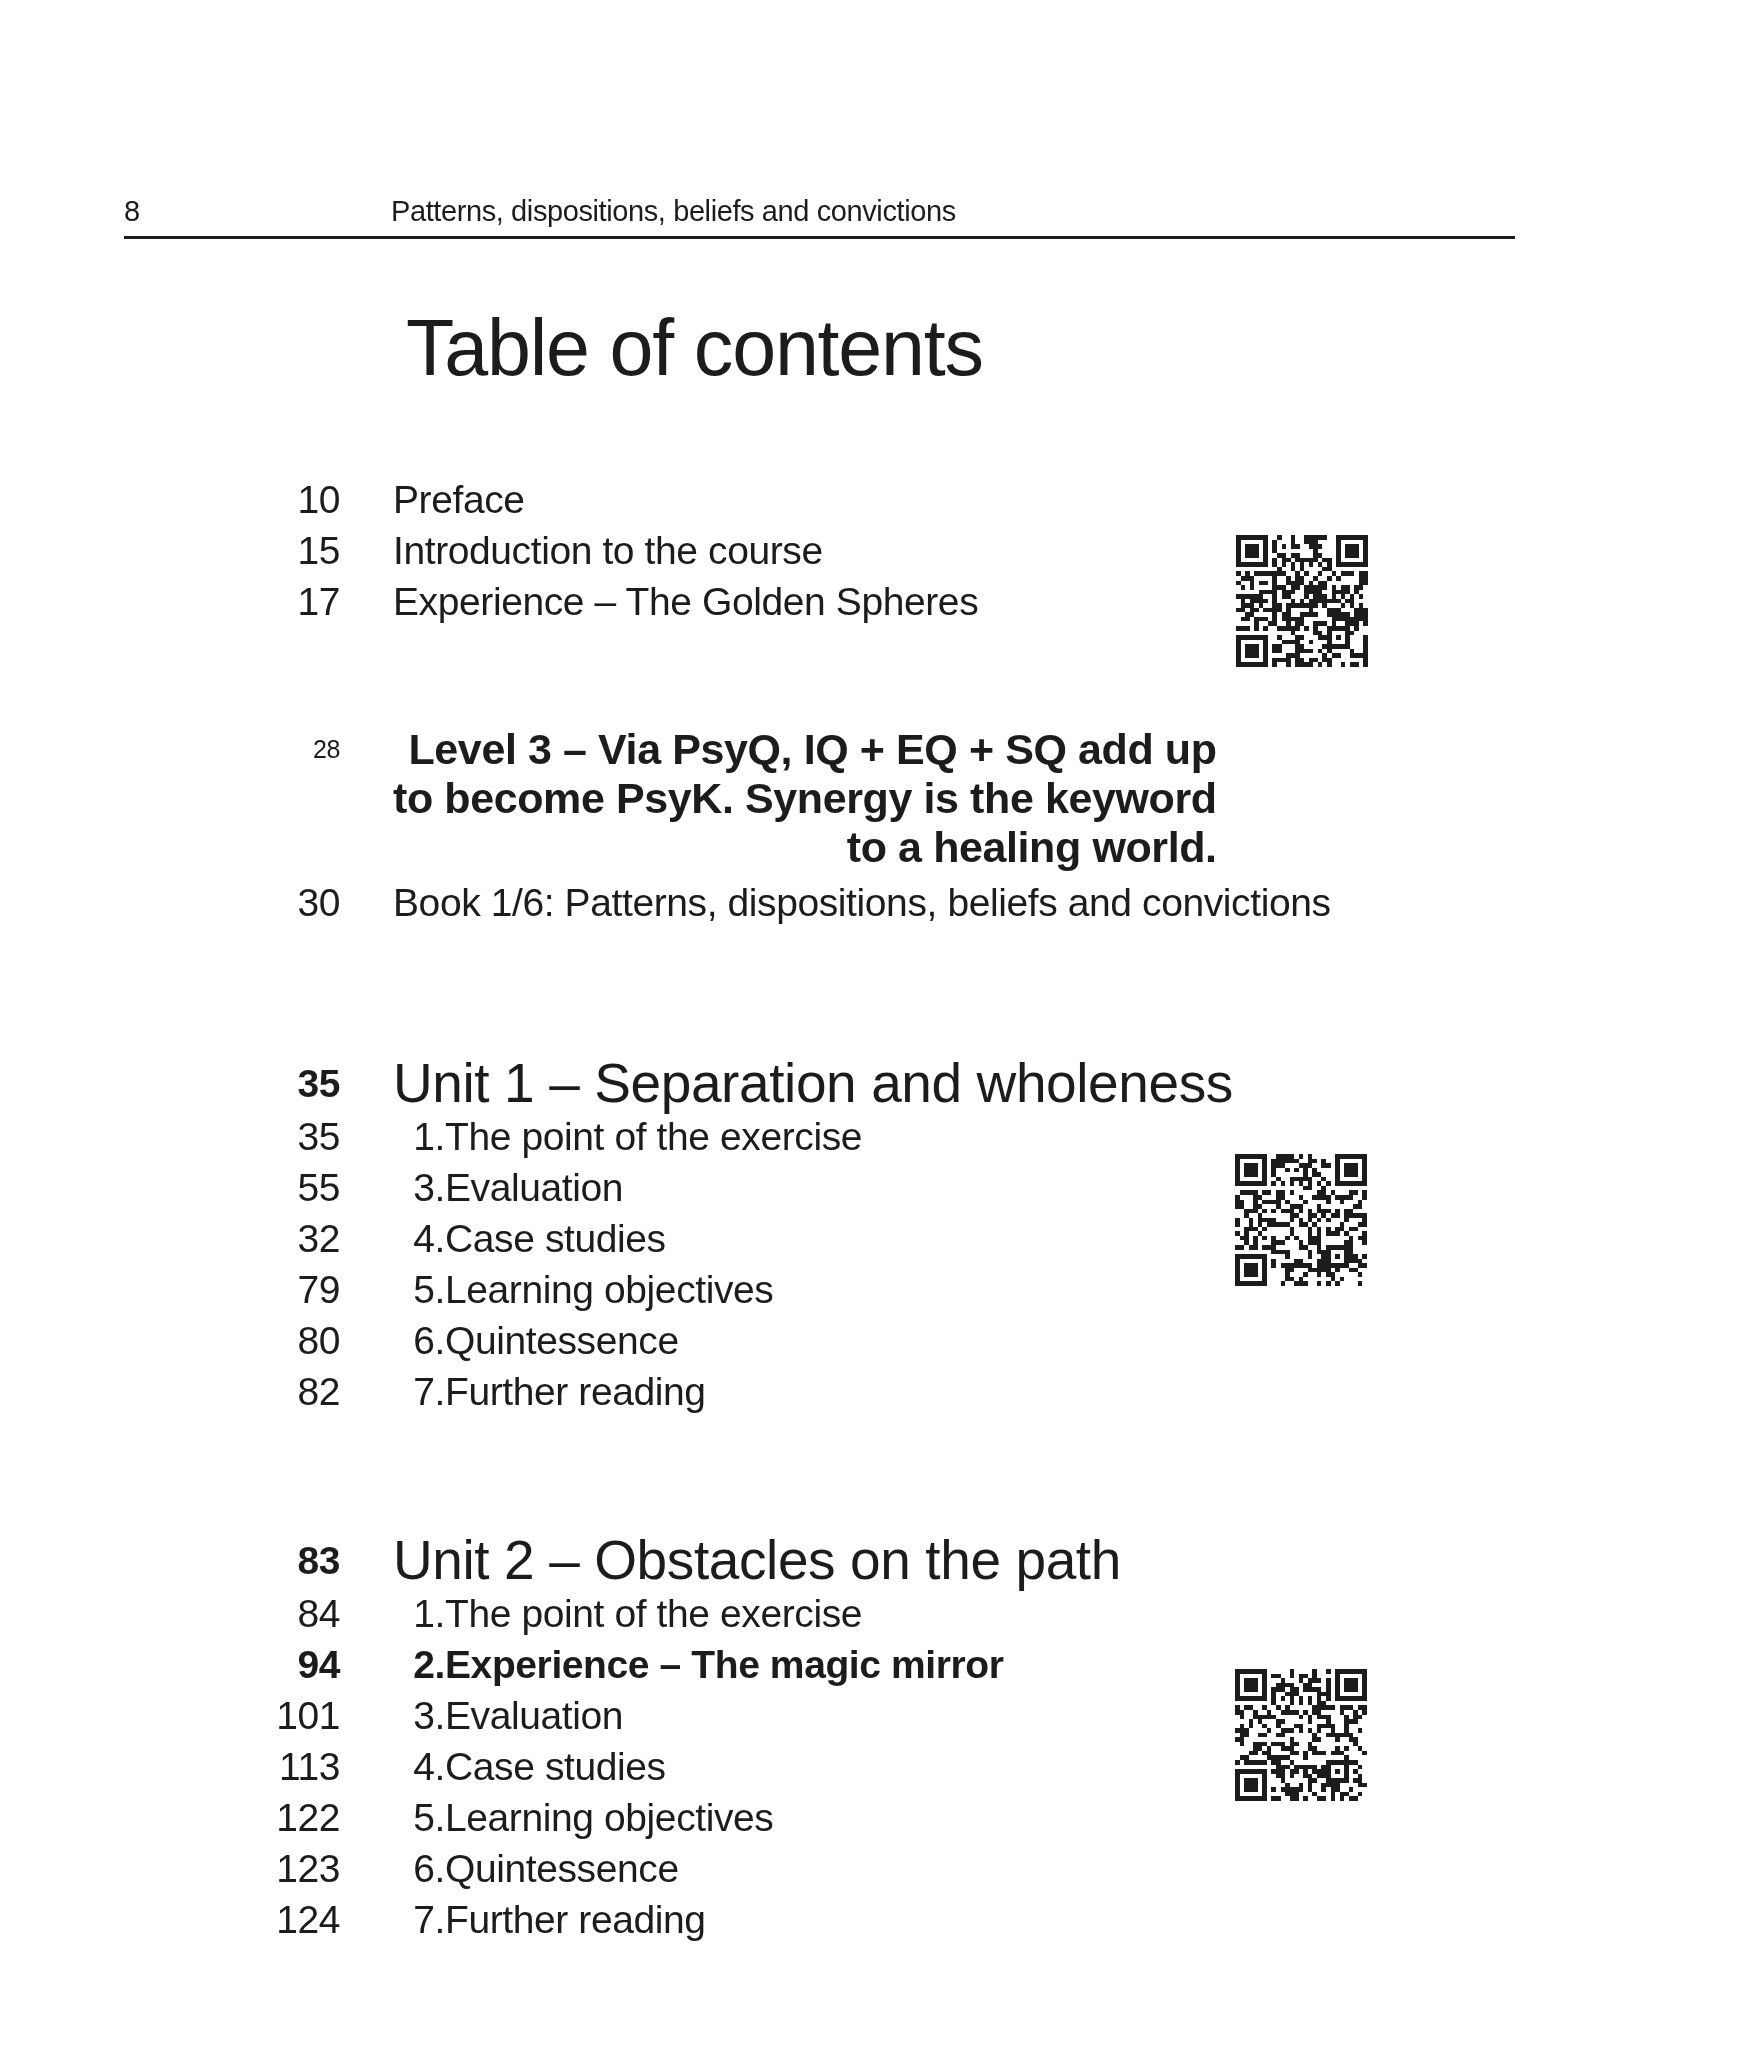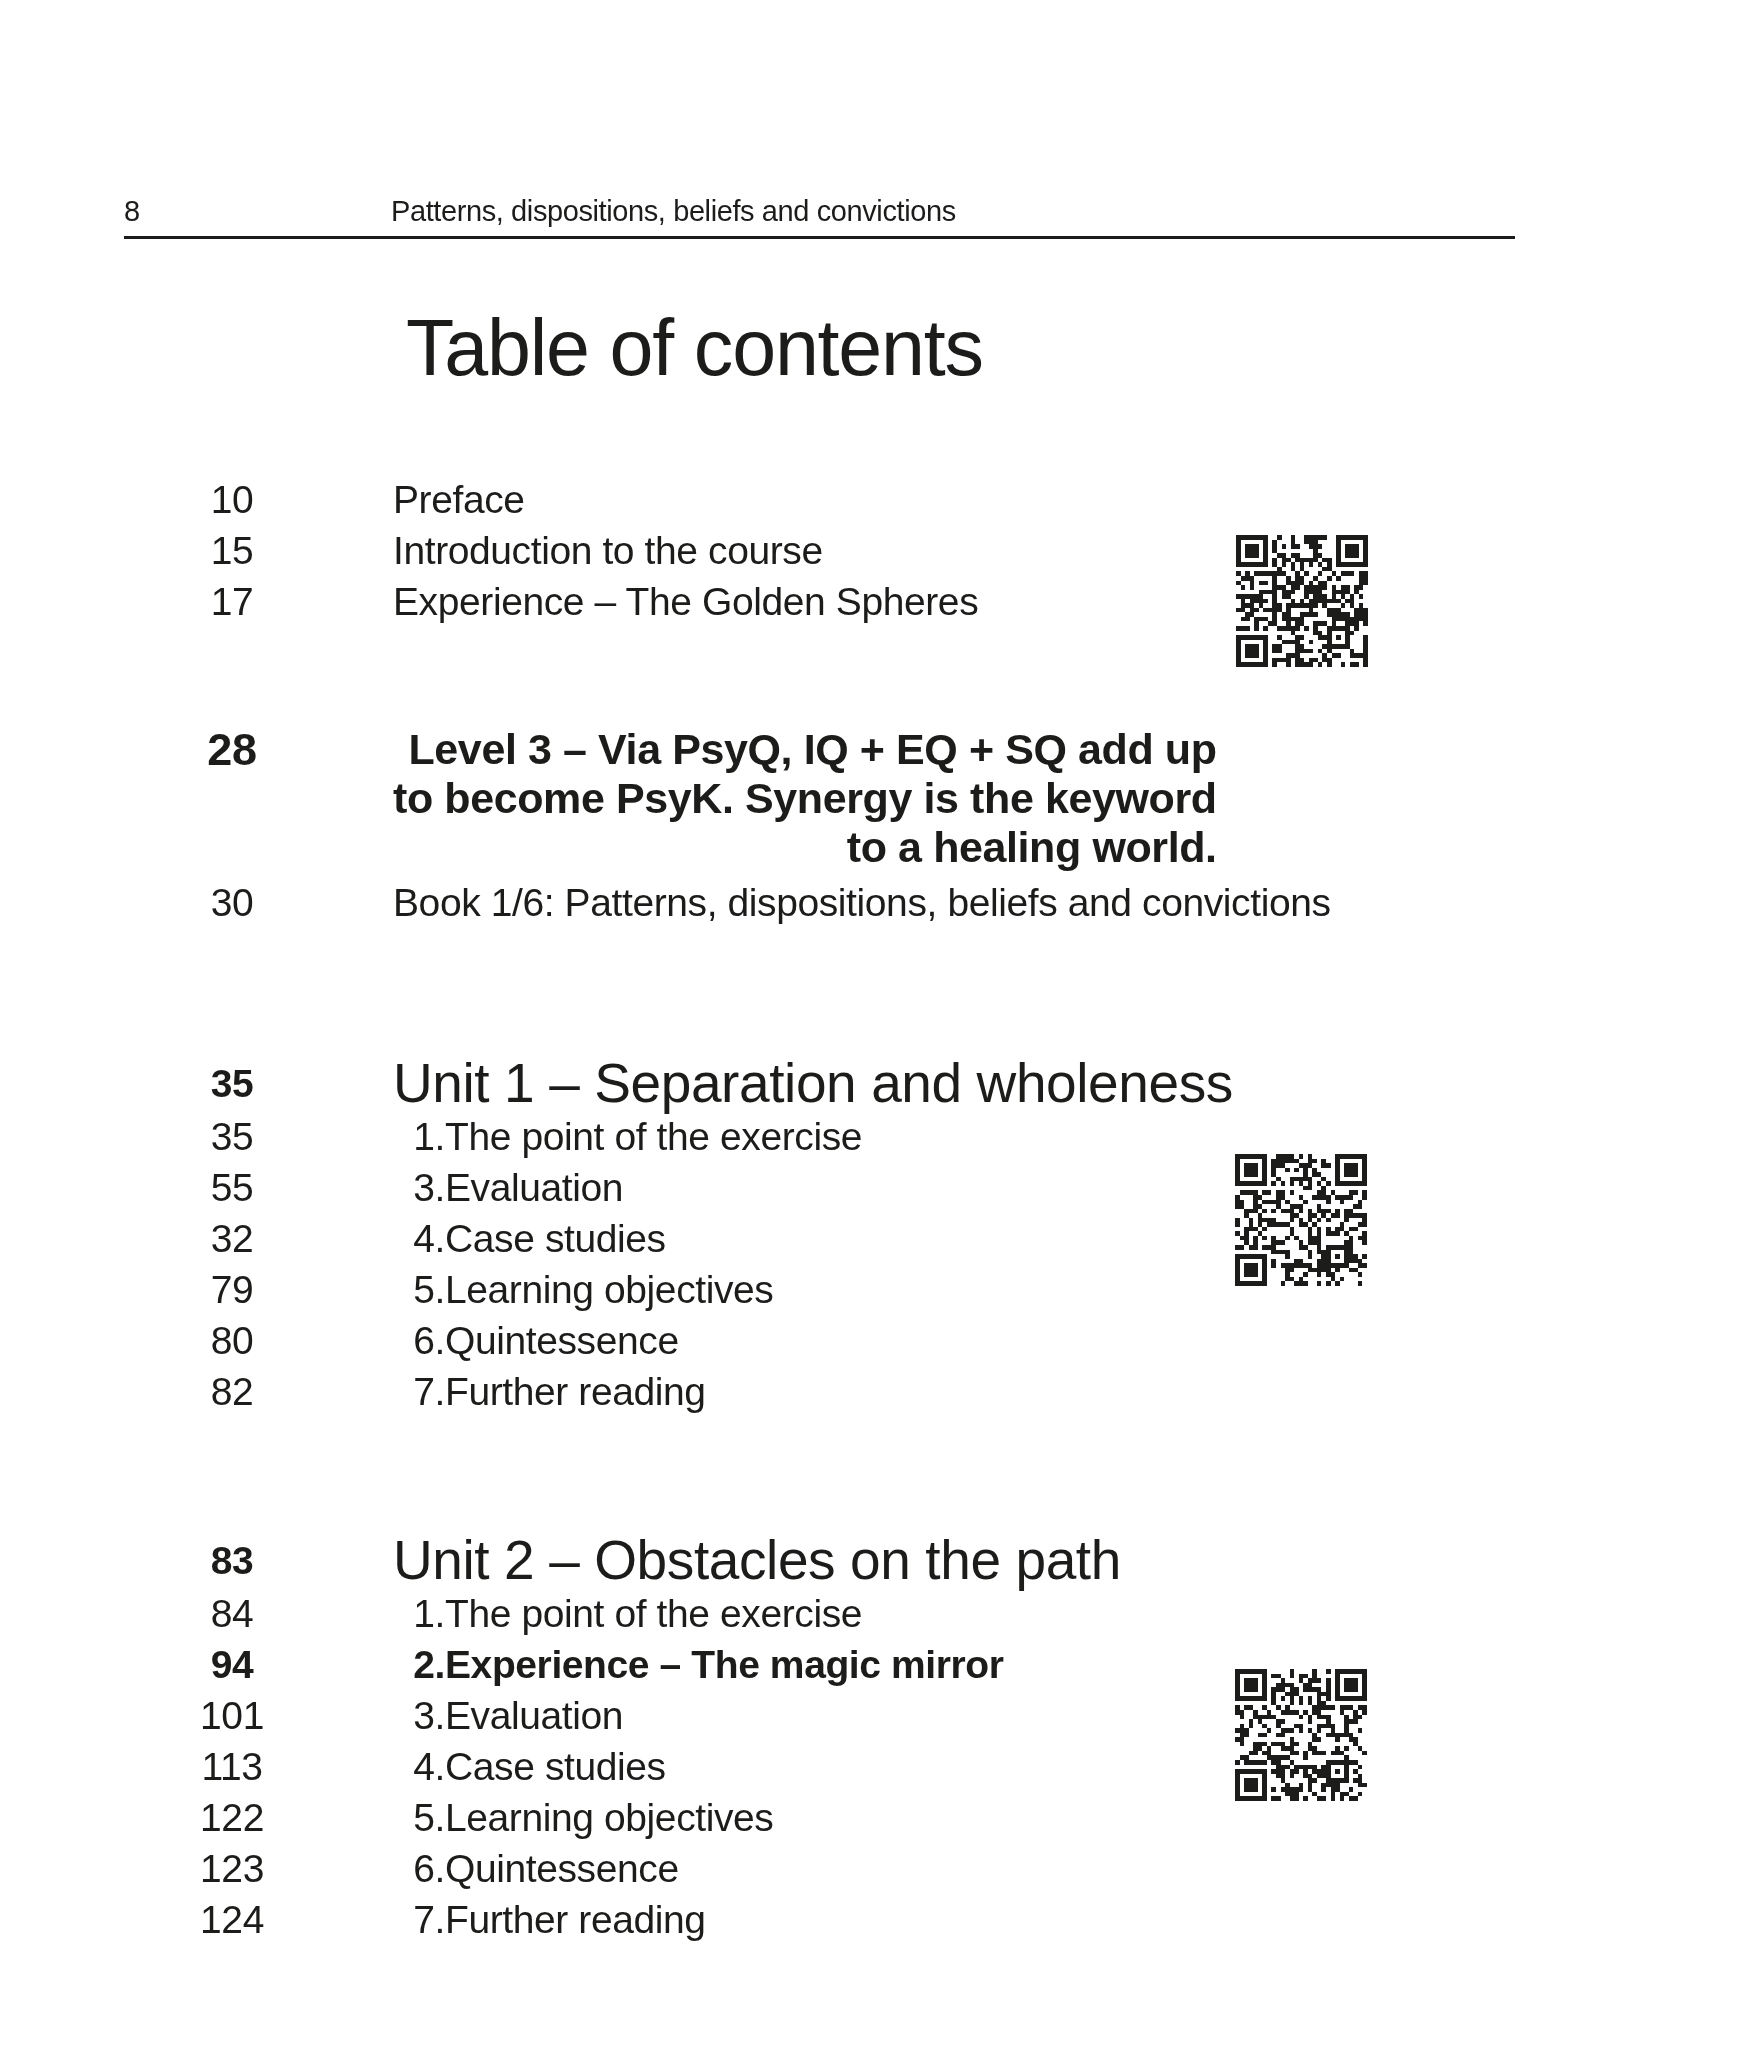--- a/index.html
+++ b/index.html
@@ -30,28 +30,28 @@
     position:absolute;left:390px;top:292px;margin:16px;
     font-size:79px;line-height:1;font-weight:400;letter-spacing:-1.2px;
   }
   
   .section{position:absolute;left:124px;width:1413px;}
   #sec0{top:474px;}
   #sec1{top:725px;}
   #sec2{top:1058px;}
   #sec3{top:1535px;}
   .row{display:flex;align-items:flex-start;font-size:39px;line-height:51px;}
-  .row .num{flex:0 0 216px;width:216px;text-align:center;}
+  .row .num{flex:0 0 216px;width:216px;text-align:right;}
   .row .txt{padding-left:53px;white-space:nowrap;text-align:right;}
   .row .marker{display:inline-block;width:52px;}
   .row.bold{font-weight:700;}
   .heading-row .num{font-weight:600;}
   .heading-row .txt{font-weight:400;font-size:55px;line-height:51px;}
   .chapter-row{line-height:49px;}
-  .chapter-row .num{font-weight:700;font-size:45px;}
+  .chapter-row .num{font-weight:400;font-size:25px;}
   .chapter-row .txt{font-weight:700;font-size:43px;line-height:49px;}
   .rows-after-chapter{margin-top:4.5px;}
   .rows-after-heading{margin-top:2.1px;}
   
   .qr{position:absolute;width:132px;height:132px;}
   #qr0{left:1236px;top:535px;}
   #qr1{left:1235px;top:1154px;}
   #qr2{left:1235px;top:1669px;}
   .qr svg{width:100%;height:100%;display:block;shape-rendering:crispEdges;}
 </style>

